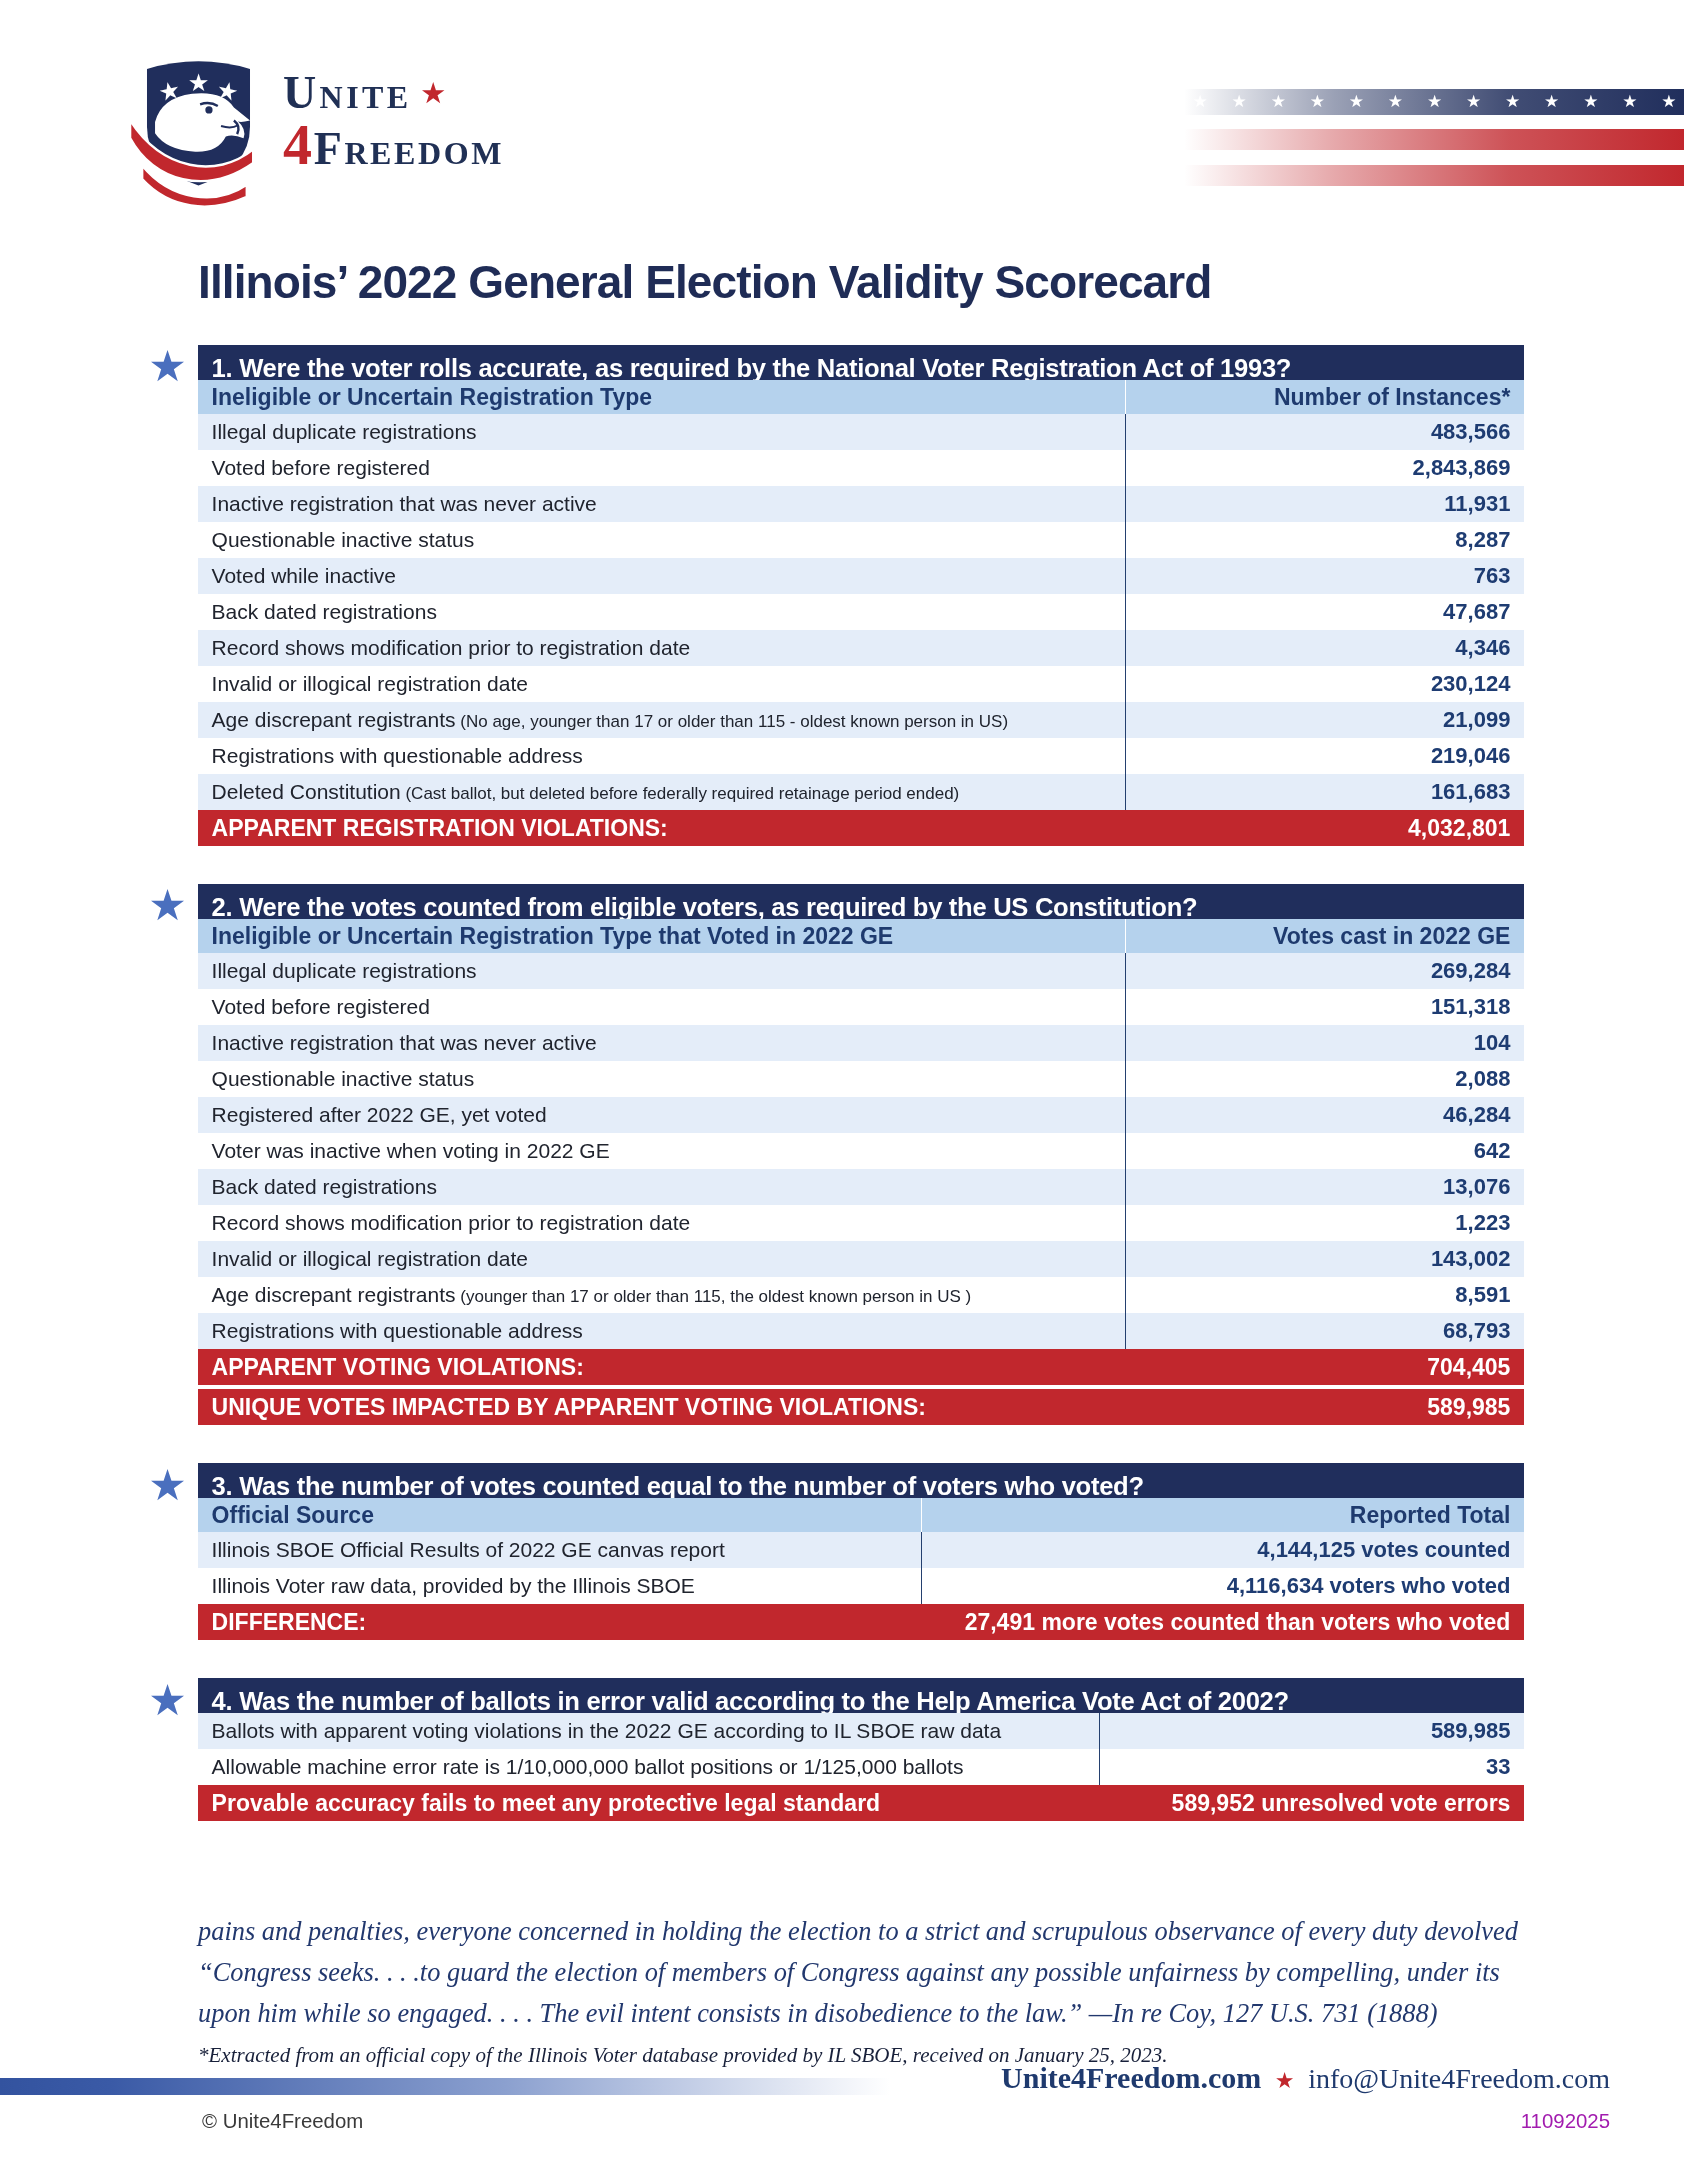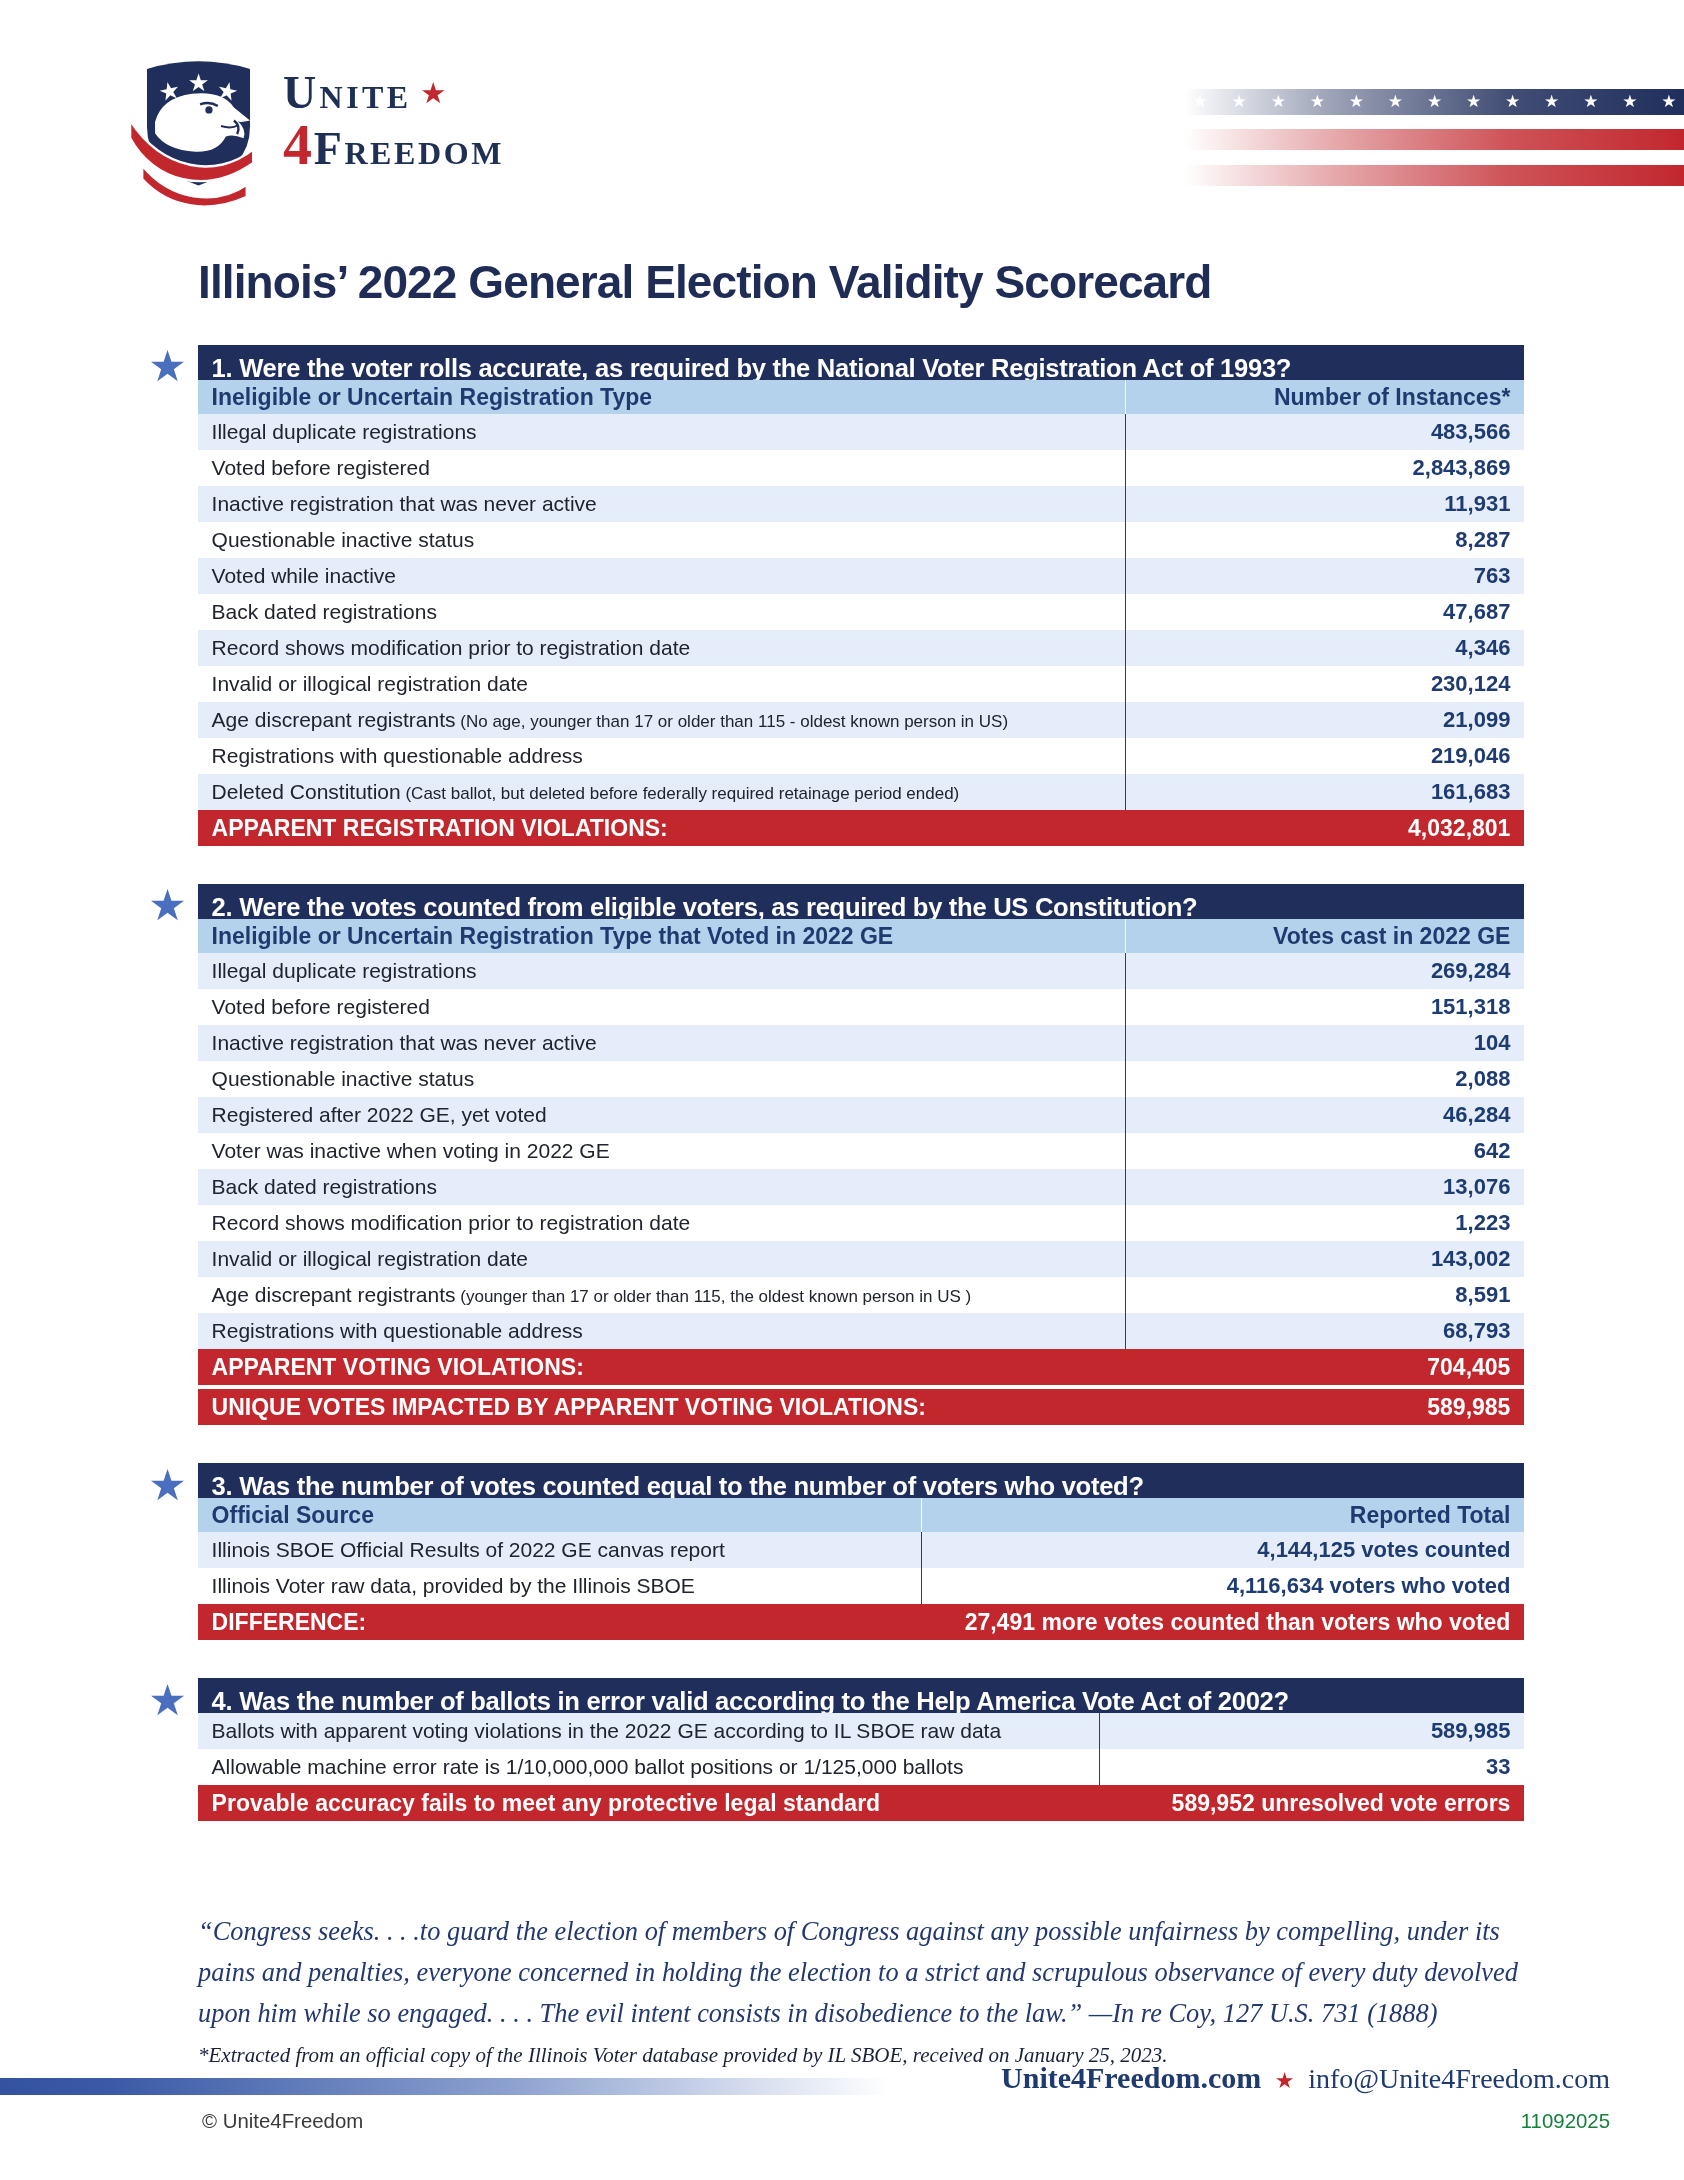--- a/index.html
+++ b/index.html
@@ -66,21 +66,21 @@
 
   
   .footer-bar{position:absolute;left:0;top:2078px;width:918px;height:17px;
     background:linear-gradient(90deg,#33539f 0%,#3a5aa6 12%,#8ba0cf 55%,#ffffff 97%);}
   .footer-contact{position:absolute;right:75px;top:2061px;display:flex;align-items:baseline;
                   font-family:"Liberation Serif",serif;color:#1f3a6e;}
   .footer-site{font-size:30px;font-weight:700;}
   .footer-fstar{font-size:22px;color:#c1272d;margin:0 13.6px;font-family:"Liberation Sans",sans-serif;}
   .footer-email{font-size:28px;}
   .copyright{position:absolute;left:202px;top:2110px;font-size:20.4px;color:#3a3a3a;}
-  .doc-number{position:absolute;right:75px;top:2110px;font-size:20.4px;color:#15803d;}
+  .doc-number{position:absolute;right:75px;top:2110px;font-size:20.4px;color:#a21caf;}
 </style>
 </head>
 <body>
 
 <div class="page">
 
   <div class="logo">
     <svg width="145" height="169" viewBox="0 0 180 210">
       <path d="M 26 26 Q 90 7 154 26 L 154 98 Q 154 149 90 171 Q 26 149 26 98 Z" fill="#202e5c"></path>
       <path d="M 5 90 C 45 152 112 163 158 126 L 158 143 C 100 184 34 166 5 112 Z" fill="#c1272d" stroke="#ffffff" stroke-width="3"></path>
@@ -273,22 +273,22 @@
           <div class="cell-value">33</div>
         </div>
         <div class="total-bar">
           <span class="total-label">Provable accuracy fails to meet any protective legal standard</span>
           <span class="total-value">589,952 unresolved vote errors</span>
         </div>
       </section>
     </main>
 
   <div class="quote">
+    <div>pains and penalties, everyone concerned in holding the election to a strict and scrupulous observance of every duty devolved</div>
     <div>“Congress seeks. . . .to guard the election of members of Congress against any possible unfairness by compelling, under its</div>
-    <div>pains and penalties, everyone concerned in holding the election to a strict and scrupulous observance of every duty devolved</div>
     <div>upon him while so engaged. . . . The evil intent consists in disobedience to the law.”  —In re Coy, 127 U.S. 731 (1888)</div>
   </div>
 
   <div class="footnote">*Extracted from an official copy of the Illinois Voter database provided by IL SBOE, received on January 25, 2023.</div>
 
   <div class="footer-bar"></div>
   <div class="footer-contact">
     <span class="footer-site">Unite4Freedom.com</span>
     <span class="footer-fstar">★</span>
     <span class="footer-email">info@Unite4Freedom.com</span>

